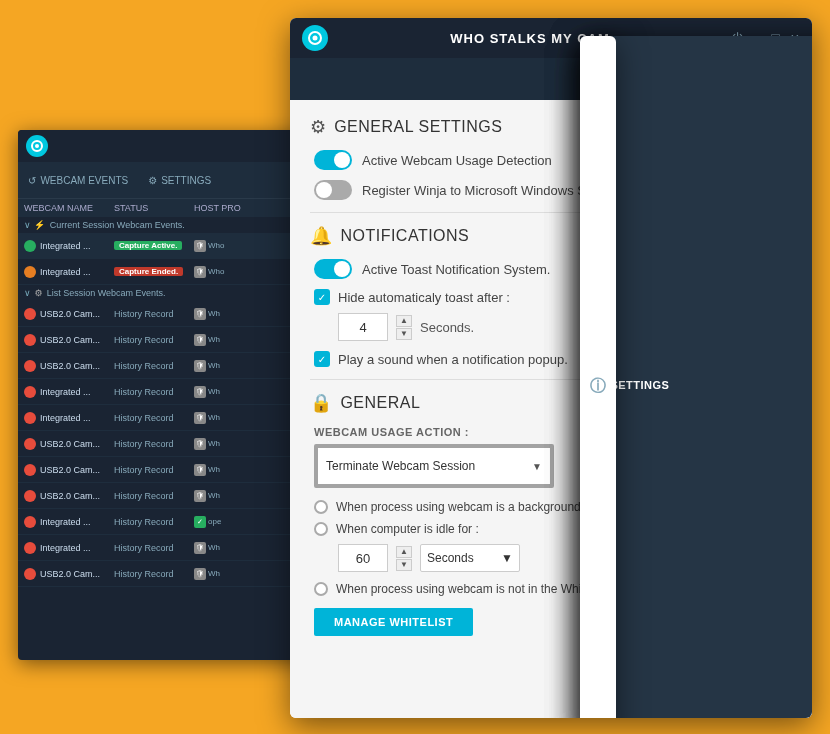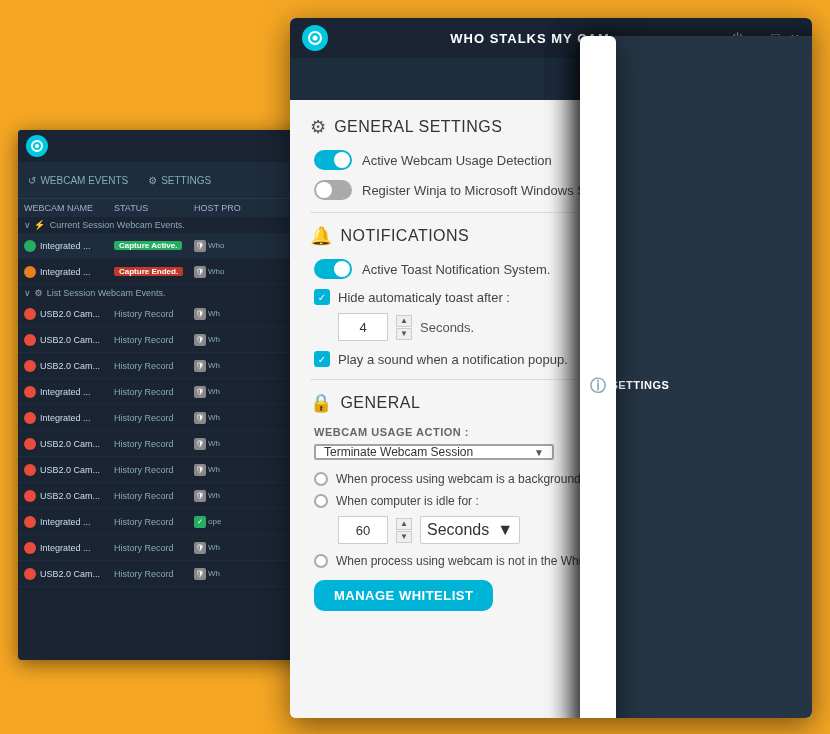--- a/index.html
+++ b/index.html
@@ -363,22 +363,22 @@
     }
 
     .dropdown-row {
       display: flex;
       align-items: center;
       margin-bottom: 12px;
       padding-left: 4px;
     }
     .dropdown {
       width: 240px;
-      height: 16px;
-      border: 2px solid #a3a3a3;
+      height: 44px;
+      border: 4px solid #a3a3a3;
       background: #fff;
       display: flex;
       align-items: center;
       justify-content: space-between;
       padding: 0 8px;
       font-size: 12px;
       color: #333;
       cursor: pointer;
       border-radius: 2px;
     }
@@ -406,24 +406,24 @@
       gap: 8px;
       padding-left: 28px;
       margin-bottom: 10px;
     }
 
     .manage-btn {
       display: inline-block;
       background: #00b4d8;
       color: #fff;
       padding: 8px 20px;
-      font-size: 13px;
+      font-size: 11px;
       font-weight: bold;
       letter-spacing: 0.5px;
-      border-radius: 10px;
+      border-radius: 2px;
       cursor: pointer;
       margin-left: 4px;
       margin-top: 4px;
       border: none;
     }
 
     .host-icons {
       display: flex;
       gap: 2px;
       align-items: center;
@@ -440,21 +440,21 @@
 
     .dropdown-sm {
       width: 100px;
       height: 28px;
       border: 1px solid #ccc;
       background: #fff;
       display: flex;
       align-items: center;
       justify-content: space-between;
       padding: 0 6px;
-      font-size: 16px;
+      font-size: 12px;
       color: #333;
       cursor: pointer;
       border-radius: 2px;
     }
   </style>
 </head>
 <body>
 
 <div class="bg-window">
   <div class="title-bar">

